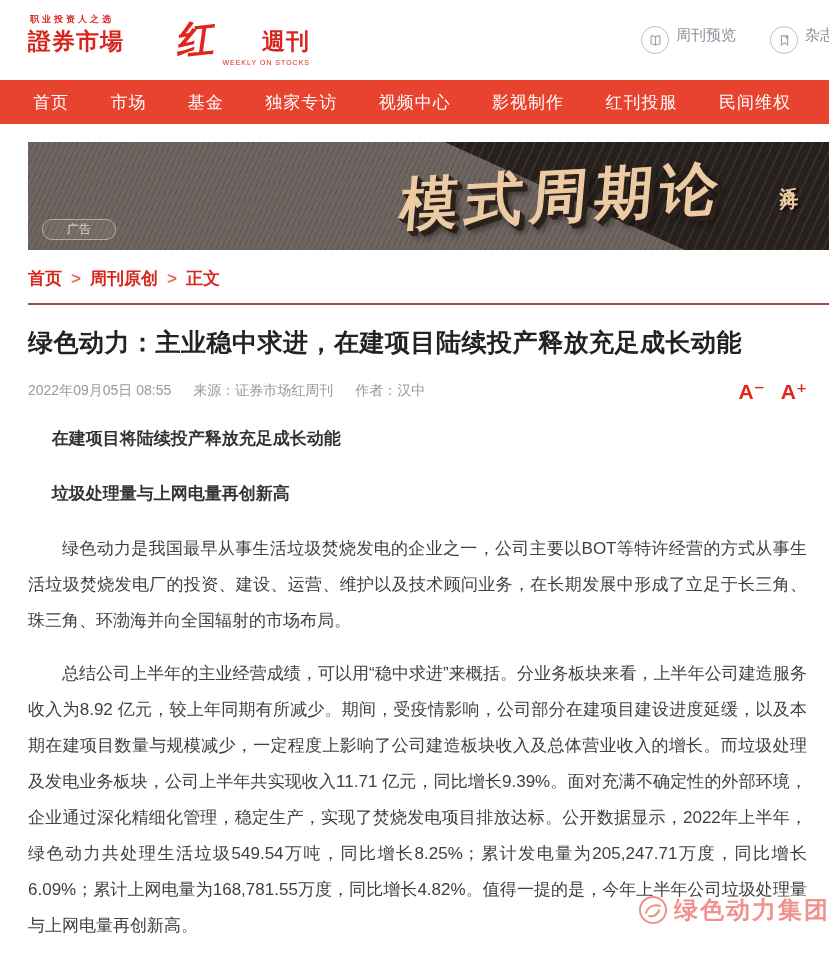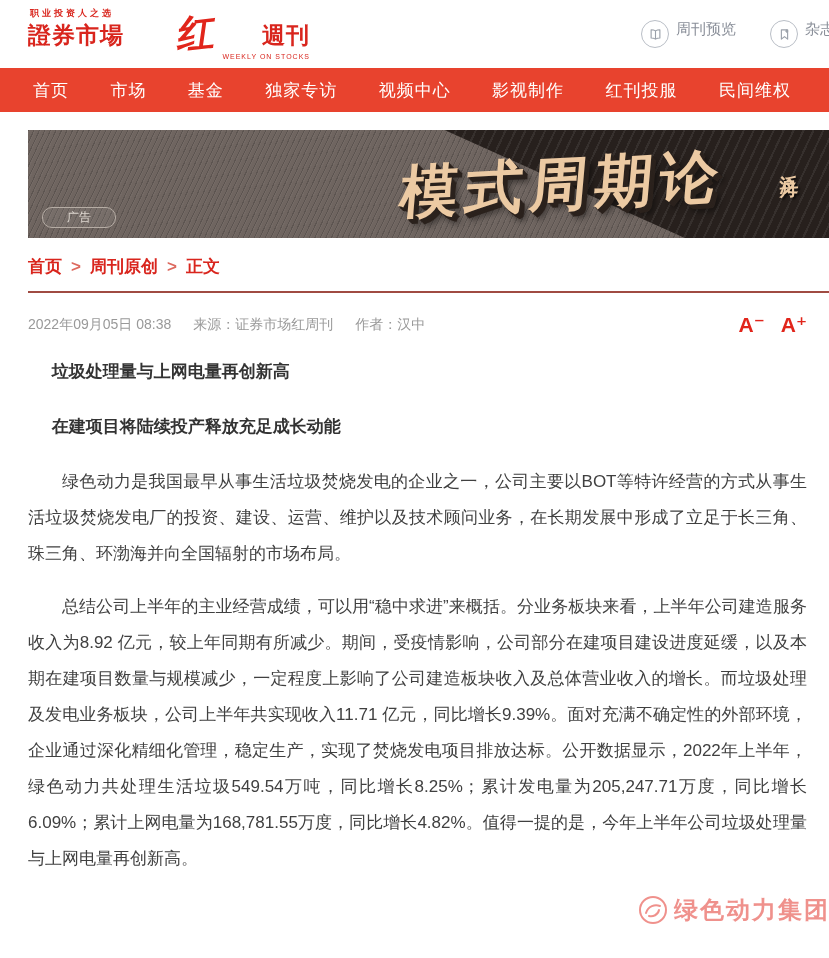--- a/index.html
+++ b/index.html
@@ -7,21 +7,21 @@
   body {
     width: 829px; height: 958px;
     position: relative;
     overflow: hidden;
     background: #ffffff;
     font-family: "Liberation Sans", "DejaVu Sans", sans-serif;
   }
 
   
   .site-header {
-    height: 68px;
+    height: 80px;
     display: flex;
     align-items: center;
     padding-left: 28px;
     background: #ffffff;
   }
   .logo { display: inline-block; line-height: 1; cursor: pointer; }
   .logo .tagline {
     display: block;
     color: #d9251d;
     font-size: 9px;
@@ -305,34 +305,35 @@
 
 <div class="breadcrumb">
   <a>首页</a>
   <span class="sep">&gt;</span>
   <a>周刊原创</a>
   <span class="sep">&gt;</span>
   <a>正文</a>
 </div>
 
 <article class="article">
+  <h1 class="article-title">绿色动力：主业稳中求进，在建项目陆续投产释放充足成长动能</h1>
 
   <div class="article-meta">
-    <span>2022年09月05日  08:38</span>
+    <span>2022年09月05日  08:55</span>
     <span>来源：证券市场红周刊</span>
     <span>作者：汉中</span>
     <span class="font-size-controls">
       <button>A⁻</button>
       <button>A⁺</button>
     </span>
   </div>
 
   <div class="article-body">
+    <h3>在建项目将陆续投产释放充足成长动能</h3>
     <h3>垃圾处理量与上网电量再创新高</h3>
-    <h3>在建项目将陆续投产释放充足成长动能</h3>
     <p>绿色动力是我国最早从事生活垃圾焚烧发电的企业之一，公司主要以BOT等特许经营的方式从事生活垃圾焚烧发电厂的投资、建设、运营、维护以及技术顾问业务，在长期发展中形成了立足于长三角、珠三角、环渤海并向全国辐射的市场布局。</p>
     <p>总结公司上半年的主业经营成绩，可以用“稳中求进”来概括。分业务板块来看，上半年公司建造服务收入为8.92 亿元，较上年同期有所减少。期间，受疫情影响，公司部分在建项目建设进度延缓，以及本期在建项目数量与规模减少，一定程度上影响了公司建造板块收入及总体营业收入的增长。而垃圾处理及发电业务板块，公司上半年共实现收入11.71 亿元，同比增长9.39%。面对充满不确定性的外部环境，企业通过深化精细化管理，稳定生产，实现了焚烧发电项目排放达标。公开数据显示，2022年上半年，绿色动力共处理生活垃圾549.54万吨，同比增长8.25%；累计发电量为205,247.71万度，同比增长6.09%；累计上网电量为168,781.55万度，同比增长4.82%。值得一提的是，今年上半年公司垃圾处理量与上网电量再创新高。</p>
   </div>
 </article>
 
 <div class="watermark">
   <span class="wm-logo">
     <svg viewBox="0 0 32 32" fill="none" stroke="#e1251b" stroke-width="2">
       <circle cx="16" cy="16" r="13"></circle>
       <path d="M9 19c2-7 9-9 14-7" stroke-linecap="round"></path>

